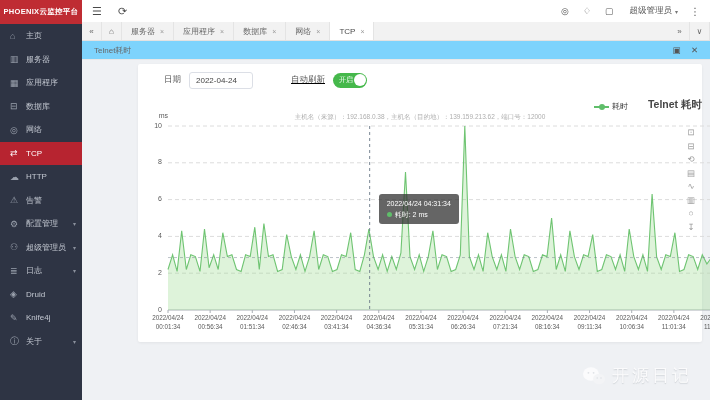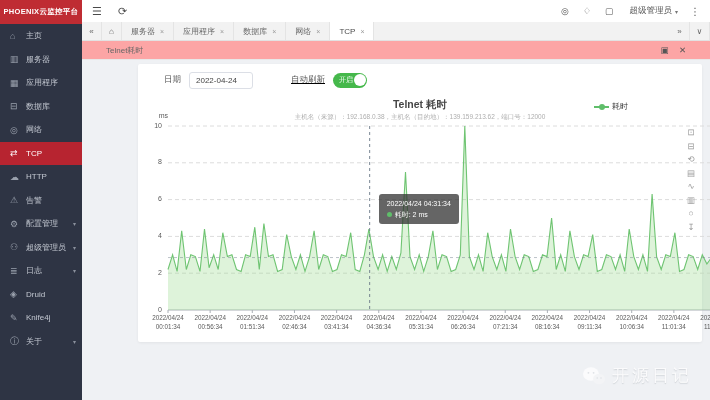--- a/index.html
+++ b/index.html
@@ -25,37 +25,37 @@
   #user-box .caret { font-size:6px; margin-left:3px; color:#777; }
   #more-btn { font-size:10px; color:#555; margin-left:12px; cursor:pointer; }
 
   #tabsbar { height:19px; background:#f2f2f2; border-bottom:1px solid #e2e2e2; display:flex; align-items:stretch; font-size:8px; color:#666; }
   .tab-ctl { width:20px; display:flex; align-items:center; justify-content:center; border-right:1px solid #e4e4e4; color:#666; cursor:pointer; font-size:8px; }
   .tab { display:flex; align-items:center; padding:0 9px; border-right:1px solid #e4e4e4; cursor:pointer; white-space:nowrap; }
   .tab .x { margin-left:5px; font-size:7px; color:#999; }
   .tab.active { background:#fff; color:#4a4a4a; }
   #tabs-right { margin-left:auto; display:flex; }
 
-  #crumbbar { height:19px; background:#fca5a5; border-bottom:1px solid #e8e8e8; display:flex; align-items:center; padding:0 24px; font-size:8px; color:#666;text-align:center; }
+  #crumbbar { height:19px; background:#7dd3fc; border-bottom:1px solid #e8e8e8; display:flex; align-items:center; padding:0 12px; font-size:8px; color:#666;text-align:center; }
   #crumb-icons { margin-left:auto; display:flex; gap:10px; color:#555; font-size:8.5px; }
   #crumb-icons span { cursor:pointer; }
 
   
   #card { position:absolute; left:8px; right:8px; top:64px; height:278px; background:#fff; border-radius:2px; box-shadow:0 1px 3px rgba(0,0,0,.06);margin-left:48px; }
   #form-row { height:32px; display:flex; align-items:center; padding-left:26px; }
   .fl { font-size:8.5px; color:#555; }
   #date-input { width:64px; height:17px; border:1px solid #dcdfe6; border-radius:3px; font-size:8px; color:#444; padding-left:6px; margin-left:8px; font-family:inherit; }
   #auto-wrap { margin-left:38px; display:flex; align-items:center;text-decoration:underline; }
   #toggle { width:34px; height:15px; border-radius:8px; background:#45b84b; position:relative; margin-left:8px; cursor:pointer; }
   #toggle .t-label { position:absolute; left:6px; top:2px; font-size:7px; color:#fff; }
   #toggle .knob { position:absolute; right:1.5px; top:1.5px; width:12px; height:12px; border-radius:50%; background:#fff; }
 
   
   #chart { position:relative; height:242px; margin-top:2px; }
-  #chart-title { position:absolute; top:0; left:0; right:0; text-align:center; font-size:10.5px; color:#464646; font-weight:bold; }
+  #chart-title { position:absolute; top:0; left:0; right:0; text-align:right; font-size:10.5px; color:#464646; font-weight:bold; }
   #chart-subtitle { position:absolute; top:15px; left:0; right:0; text-align:center; font-size:6.5px; color:#aeaeae; }
   #legend { position:absolute; top:3px; right:74px; display:flex; align-items:center; cursor:pointer; }
   .lg-mark { position:relative; width:15px; height:8px; margin-right:3px; }
   .lg-line { position:absolute; left:0; right:0; top:3.5px; height:1.5px; background:#5fbe6a; }
   .lg-dot { position:absolute; left:4.5px; top:1px; width:6px; height:6px; border-radius:50%; background:#5fbe6a; }
   #legend .lg-text { font-size:8px; color:#333; }
   #plot { position:absolute; left:30px; top:28px; width:548px; height:184px; }
   #plot svg { overflow:visible; display:block; }
   .ylab { position:absolute; left:0; width:24px; text-align:right; font-size:7px; color:#5a5a5a; }
   .yunit { position:absolute; left:6px; top:14px; width:24px; text-align:right; font-size:7px; color:#5a5a5a; }

